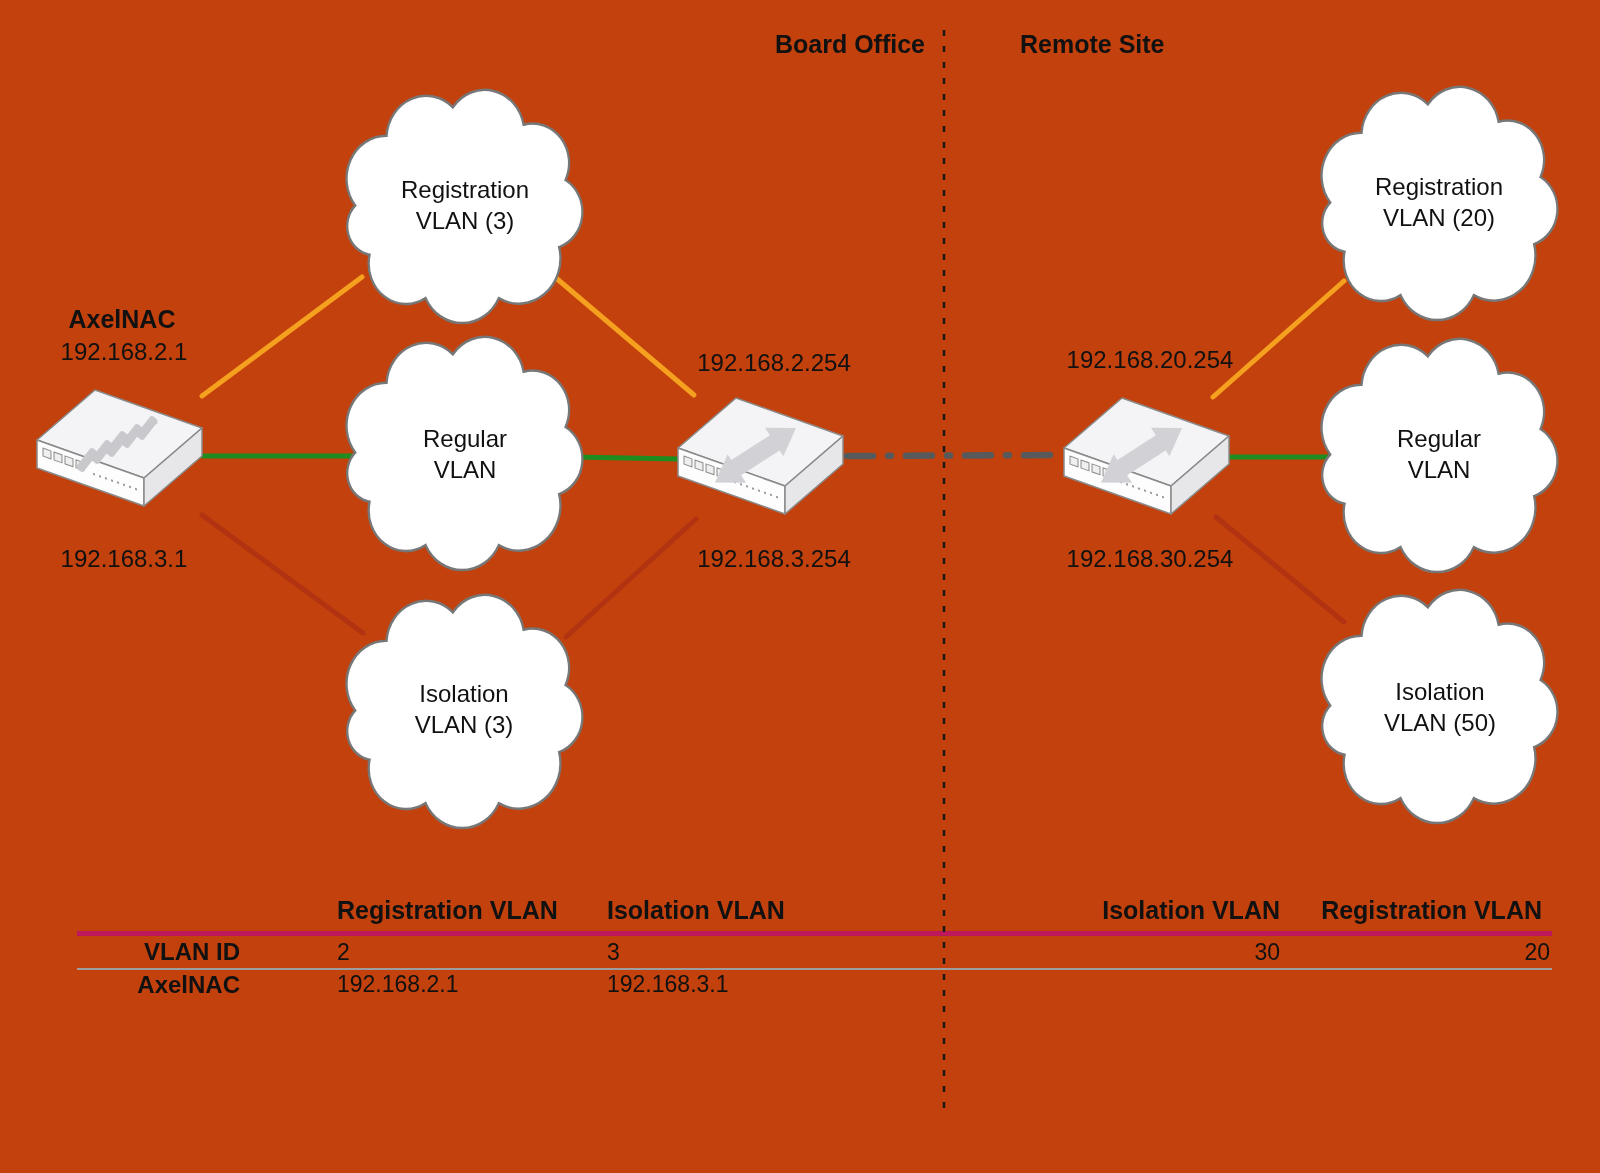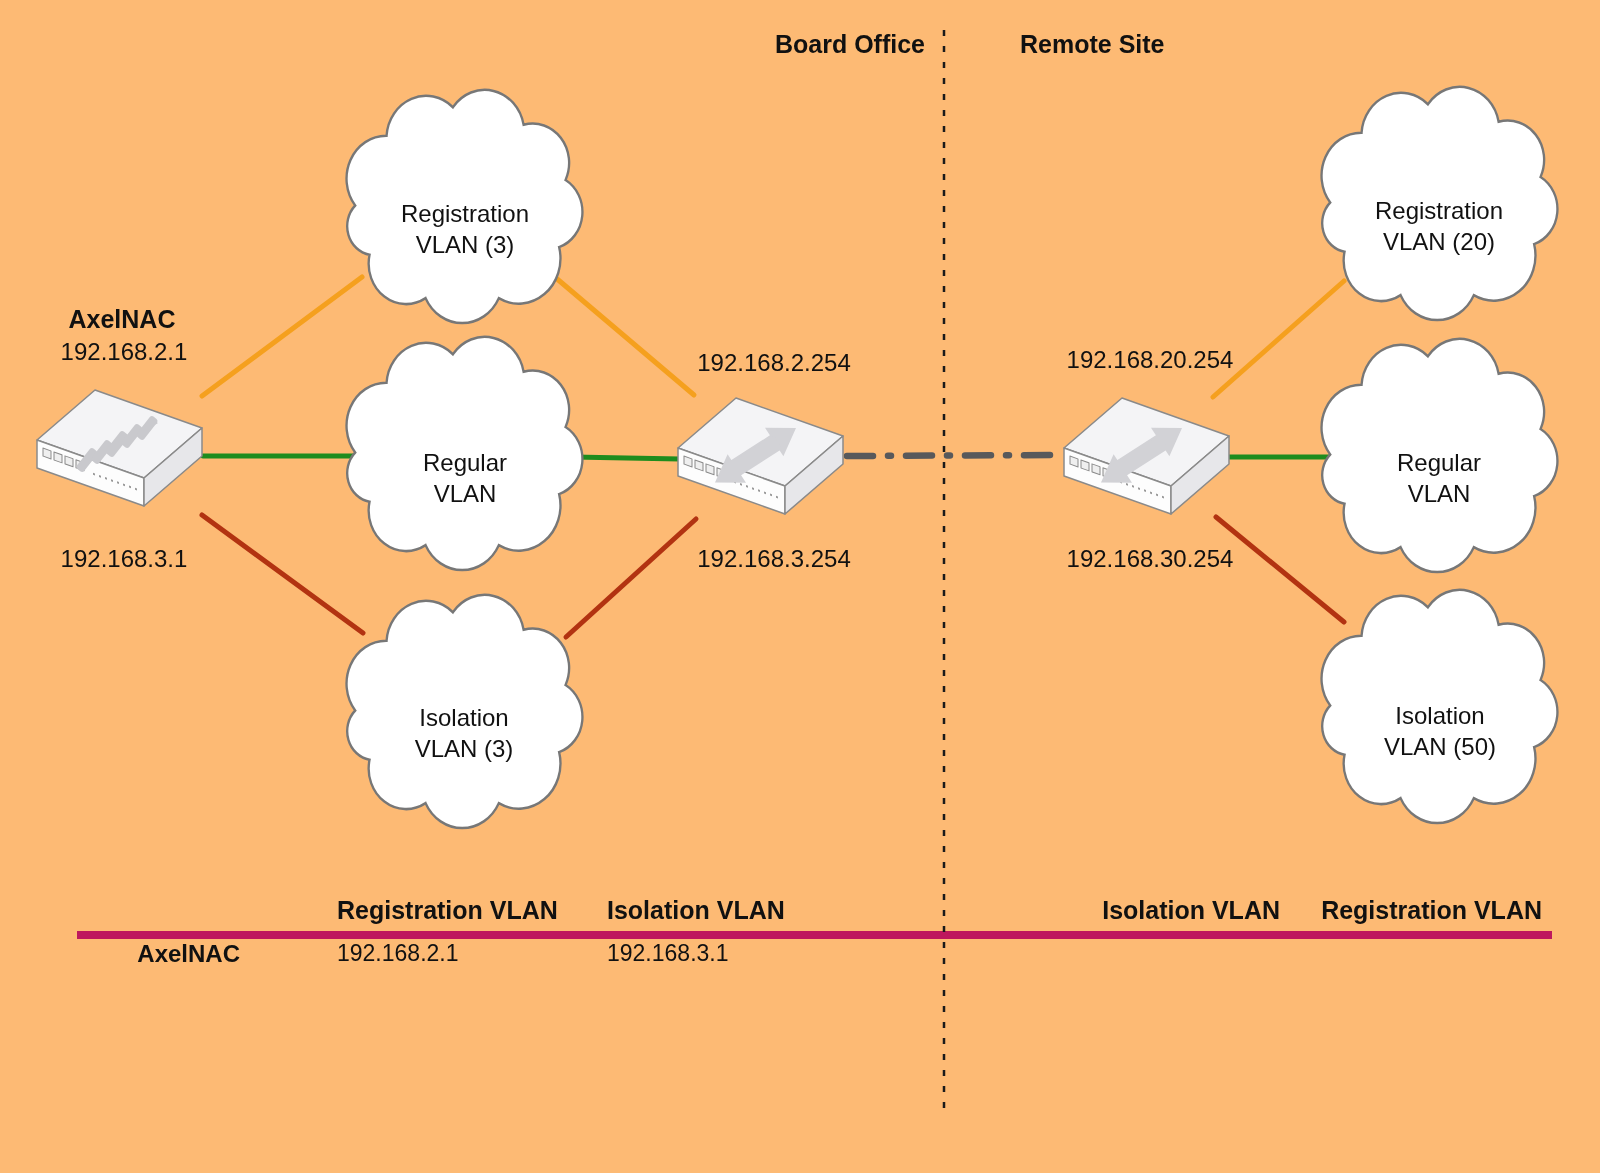--- a/index.html
+++ b/index.html
@@ -1,32 +1,32 @@
 <!DOCTYPE html>
 <html><head>
 <meta charset="utf-8">
 <style>
   html,body{margin:0;padding:0;background:#ffffff;}
-  #page{position:relative;width:1600px;height:1173px;background:#fdba74;overflow:hidden;
+  #page{position:relative;width:1600px;height:1173px;background:#c2410c;overflow:hidden;
         font-family:"Liberation Sans",sans-serif;color:#111;}
   #diagram-svg{position:absolute;left:0;top:0;z-index:2;pointer-events:none;}
   .lbl{position:absolute;z-index:3;white-space:nowrap;}
   .bold{font-weight:700;}
   .ip{font-size:24px;}
   .site-label{font-size:25px;font-weight:700;top:30px;}
-  .cloud-lbl{width:224px;text-align:center;font-size:24px;line-height:31px;z-index:3;margin-top:24px;}
+  .cloud-lbl{width:224px;text-align:center;font-size:24px;line-height:31px;z-index:3;}
   .center{text-align:center;}
   
   #vlan-table{position:absolute;left:77px;top:896px;width:1475px;z-index:1;
               border-collapse:collapse;table-layout:fixed;font-size:23px;}
   #vlan-table col.c1{width:250px;} #vlan-table col.c2{width:270px;}
   #vlan-table col.c3{width:280px;} #vlan-table col.c4{width:413px;}
   #vlan-table col.c5{width:262px;}
   #vlan-table th{font-size:25px;font-weight:700;vertical-align:bottom;padding:0 0 6px 0;
-                 border-bottom:8px solid #be185d;}
+                 border-bottom:5px solid #be185d;}
   #vlan-table th.al{text-align:left;padding-left:10px;}
   #vlan-table th.ar{text-align:right;padding-right:10px;}
   #vlan-table td{height:29px;line-height:1;vertical-align:middle;padding:0;
                  border-bottom:2px solid #9d9d9d;}
   #vlan-table tr.first td{height:32px;}
   #vlan-table tr.last td{border-bottom:none;}
   #vlan-table td.rowlabel{font-size:24px;font-weight:700;text-align:right;padding-right:87px;}
   #vlan-table td.vl{text-align:left;padding-left:10px;}
   #vlan-table td.vr{text-align:right;padding-right:10px;}
   #vlan-table td.vr5{text-align:right;padding-right:2px;}
@@ -168,20 +168,27 @@
         <col class="c5">
       </colgroup>
     <tbody>
         <tr>
       <th></th>
       <th class="al">Registration VLAN</th>
       <th class="al">Isolation VLAN</th>
       <th class="ar">Isolation VLAN</th>
       <th class="ar">Registration VLAN</th>
     </tr>
+    <tr class="first">
+      <td class="rowlabel">VLAN ID</td>
+      <td class="vl">2</td>
+      <td class="vl">3</td>
+      <td class="vr">30</td>
+      <td class="vr5">20</td>
+    </tr>
     <tr class="last">
       <td class="rowlabel">AxelNAC</td>
       <td class="vl">192.168.2.1</td>
       <td class="vl">192.168.3.1</td>
       <td class="vr"></td>
       <td class="vr5"></td>
     </tr>
   </tbody>
     </table>
 

